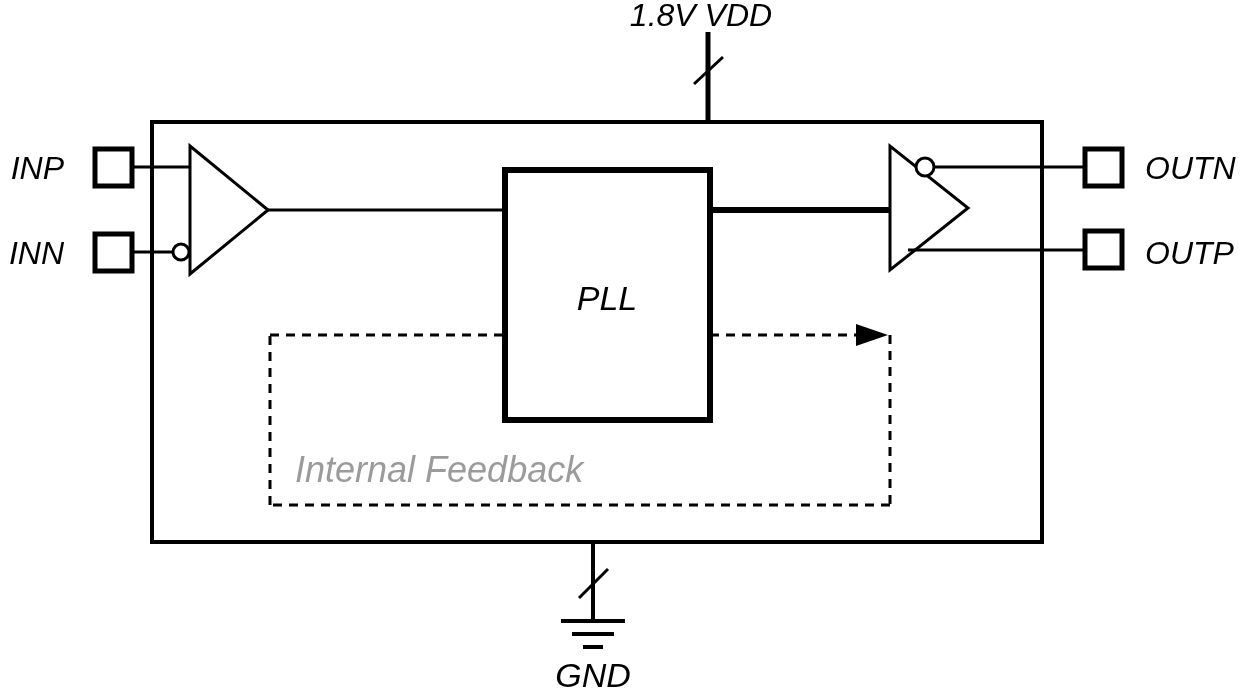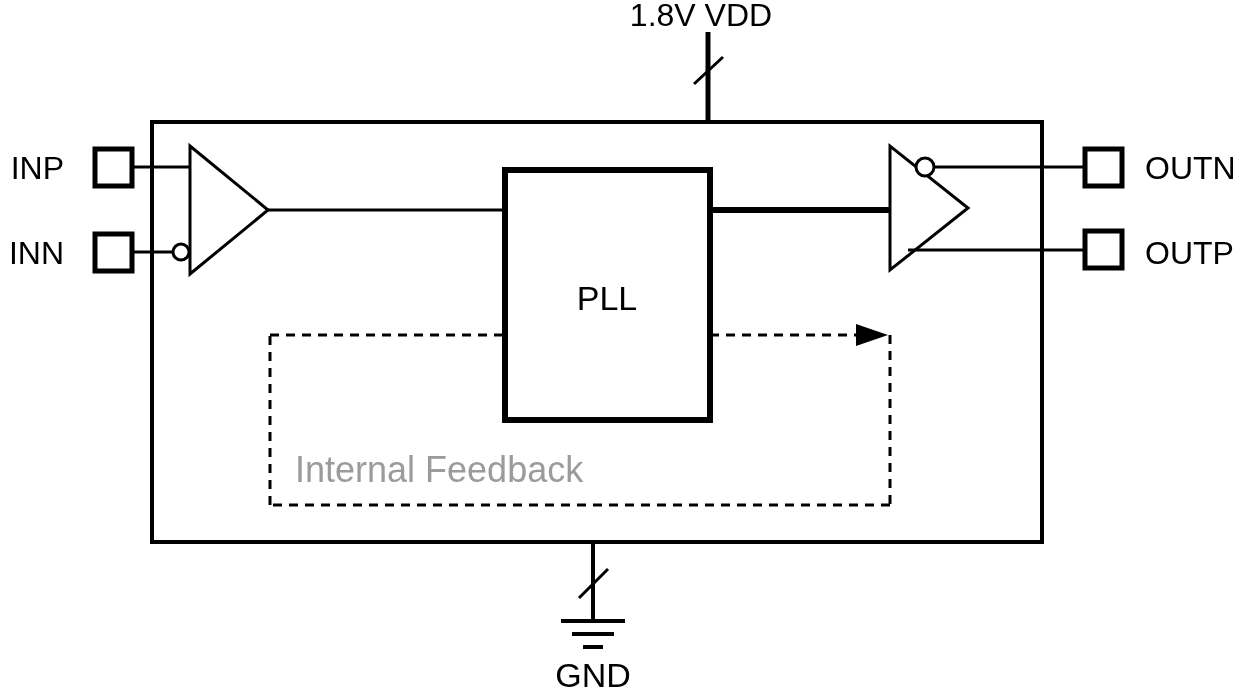--- a/index.html
+++ b/index.html
@@ -8,20 +8,21 @@
     background: #ffffff;
     width: 1256px;
     height: 691px;
     overflow: hidden;
     font-family: "Liberation Sans", sans-serif;
   }
   .diagram-wrap {
     position: relative;
     width: 1024px;
     height: 691px;
+    font-style: italic;
   }
   svg { display: block; }
   .wire       { stroke: #000000; stroke-width: 3; fill: none; }
   .wire-thick { stroke: #000000; stroke-width: 6; fill: none; }
   .rail       { stroke: #000000; stroke-width: 5; fill: none; }
   .chip       { stroke: #000000; stroke-width: 4; fill: none; }
   .pad        { stroke: #000000; stroke-width: 5; fill: #ffffff; }
   .block      { stroke: #000000; stroke-width: 6; fill: #ffffff; }
   .tri        { stroke: #000000; stroke-width: 3; fill: #ffffff; stroke-linejoin: miter; }
   .bubble     { stroke: #000000; stroke-width: 3; fill: #ffffff; }

